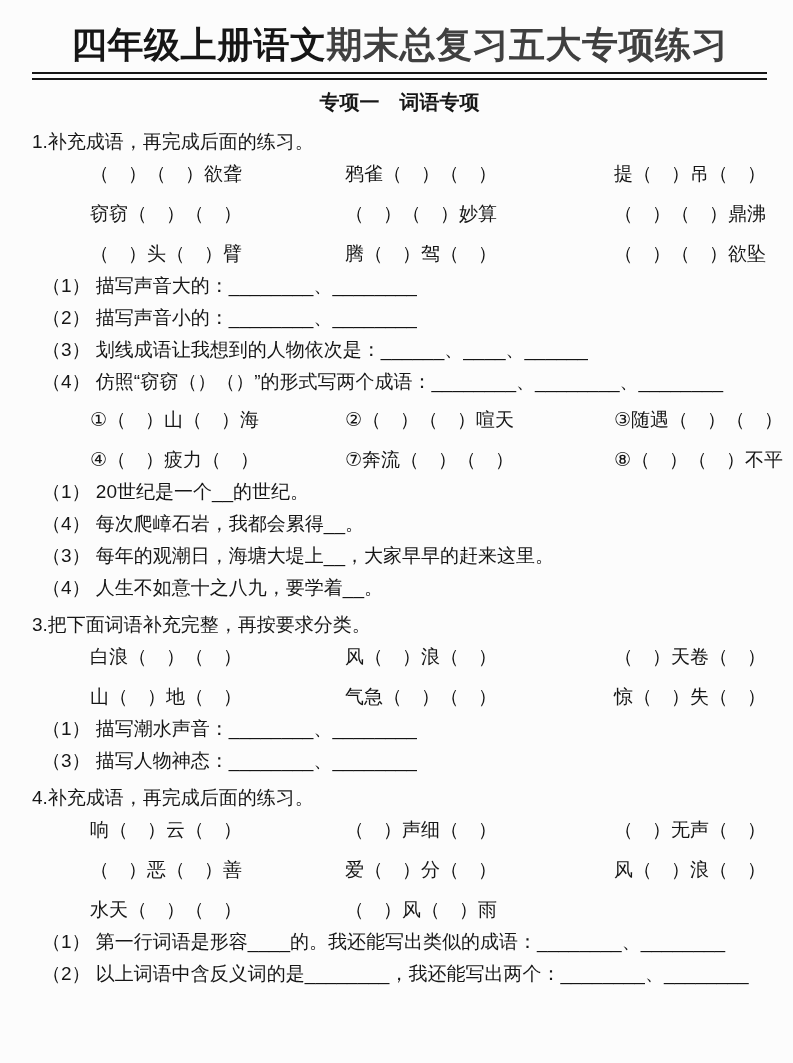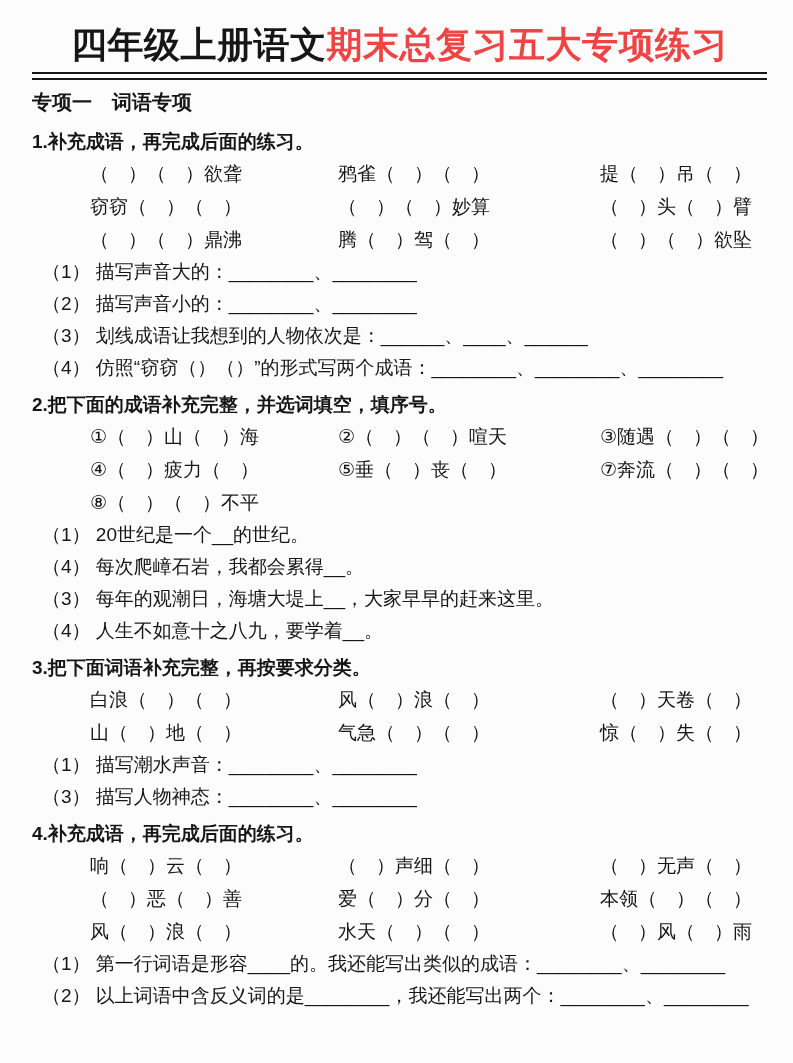--- a/index.html
+++ b/index.html
@@ -7,34 +7,35 @@
     width:793px;height:1063px;box-sizing:border-box;
     background:#fcfcfc;color:#161616;
     padding:22px 26px 0 32px;
     font-family:"Liberation Sans","DejaVu Sans",sans-serif;
     overflow:hidden;
   }
   .title{
     font-size:36px;font-weight:bold;text-align:center;
     margin:0;line-height:1.25;letter-spacing:0.5px;white-space:nowrap;
   }
-  .title .red{color:#ef4444;}
+  .title .red{color:#404040;}
   .double-rule{
     height:4px;margin-top:5px;
     border-top:2px solid #161616;border-bottom:2px solid #161616;
   }
   .subtitle{
-    font-size:20px;font-weight:bold;
+    font-size:20px;font-weight:bold;text-align:center;
     margin:9px 0 10px 0;
   }
   .sec{margin-bottom:5px;}
-  .sec-heading{font-size:19px;font-weight:bold;line-height:31px;}
+  .sec-heading{font-size:19px;font-weight:normal;line-height:31px;}
   .grid{
     display:grid;grid-template-columns:248px 262px 1fr;
     padding-left:58px;
+    gap:7px;
   }
   .cell{font-size:19px;line-height:33px;white-space:nowrap;}
   .q{font-size:19px;line-height:32px;padding-left:10px;white-space:nowrap;}
 </style>
 </head>
 <body>
 
 <div class="page">
 
   <h1 class="title"><span>四年级上册语文</span><span class="red">期末总复习五大专项练习</span></h1>
@@ -42,39 +43,37 @@
   <div class="subtitle">专项一　词语专项</div>
 
   <div class="sec">
     <div class="sec-heading">1.补充成语，再完成后面的练习。</div>
     <div class="grid">
       <span class="cell">（　）（　）欲聋</span>
       <span class="cell">鸦雀（　）（　）</span>
       <span class="cell">提（　）吊（　）</span>
       <span class="cell">窃窃（　）（　）</span>
       <span class="cell">（　）（　）妙算</span>
+      <span class="cell">（　）（　）鼎沸</span>
       <span class="cell">（　）头（　）臂</span>
-      <span class="cell">（　）（　）鼎沸</span>
       <span class="cell">腾（　）驾（　）</span>
       <span class="cell">（　）（　）欲坠</span>
     </div>
     <div class="q">（1） 描写声音大的：________、________</div>
     <div class="q">（2） 描写声音小的：________、________</div>
     <div class="q">（3） 划线成语让我想到的人物依次是：______、____、______</div>
     <div class="q">（4） 仿照“窃窃（）（）”的形式写两个成语：________、________、________</div>
   </div>
 
   <div class="sec">
-    <div class="sec-heading">2.把下面的成语补充完整，并选词填空，填序号。</div>
     <div class="grid">
       <span class="cell">①（　）山（　）海</span>
       <span class="cell">②（　）（　）喧天</span>
       <span class="cell">③随遇（　）（　）</span>
       <span class="cell">④（　）疲力（　）</span>
-      <span class="cell">⑤垂（　）丧（　）</span>
       <span class="cell">⑦奔流（　）（　）</span>
       <span class="cell">⑧（　）（　）不平</span>
     </div>
     <div class="q">（1） 20世纪是一个__的世纪。</div>
     <div class="q">（4） 每次爬嶂石岩，我都会累得__。</div>
     <div class="q">（3） 每年的观潮日，海塘大堤上__，大家早早的赶来这里。</div>
     <div class="q">（4） 人生不如意十之八九，要学着__。</div>
   </div>
 
   <div class="sec">
@@ -92,21 +91,20 @@
   </div>
 
   <div class="sec">
     <div class="sec-heading">4.补充成语，再完成后面的练习。</div>
     <div class="grid">
       <span class="cell">响（　）云（　）</span>
       <span class="cell">（　）声细（　）</span>
       <span class="cell">（　）无声（　）</span>
       <span class="cell">（　）恶（　）善</span>
       <span class="cell">爱（　）分（　）</span>
-      <span class="cell">本领（　）（　）</span>
       <span class="cell">风（　）浪（　）</span>
       <span class="cell">水天（　）（　）</span>
       <span class="cell">（　）风（　）雨</span>
     </div>
     <div class="q">（1） 第一行词语是形容____的。我还能写出类似的成语：________、________</div>
     <div class="q">（2） 以上词语中含反义词的是________，我还能写出两个：________、________</div>
   </div>
 
 </div>
 

